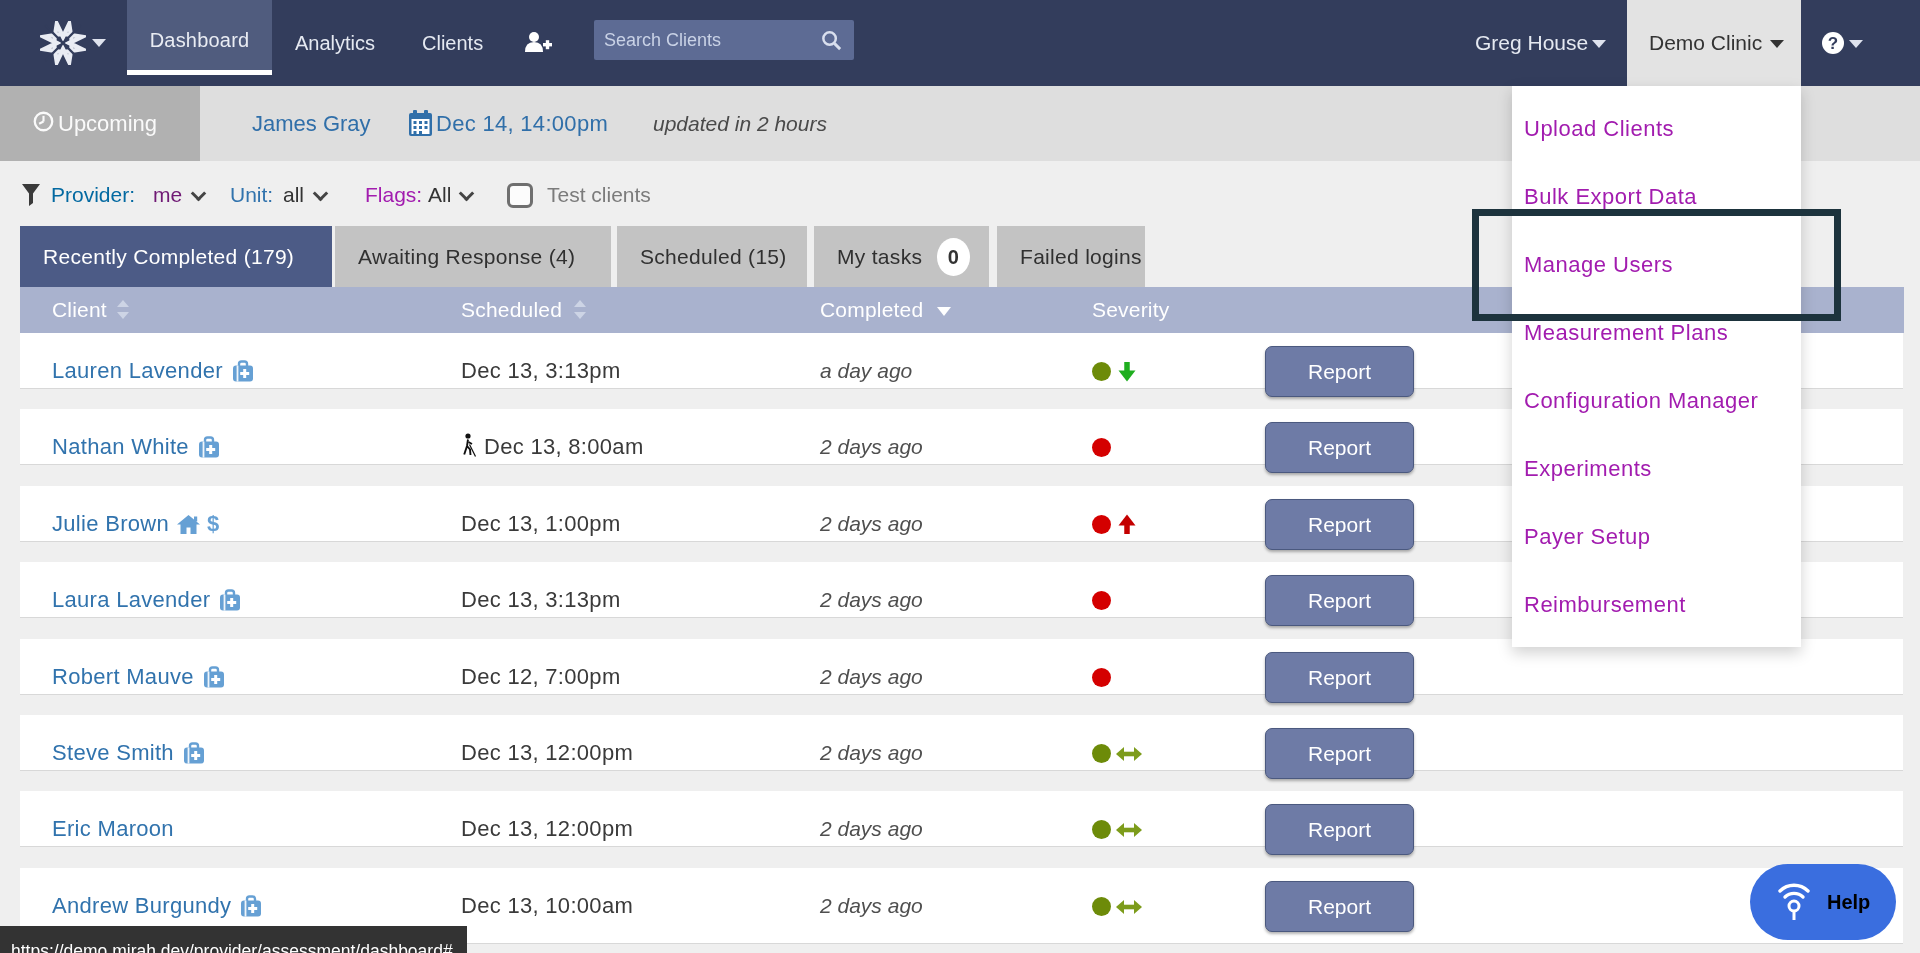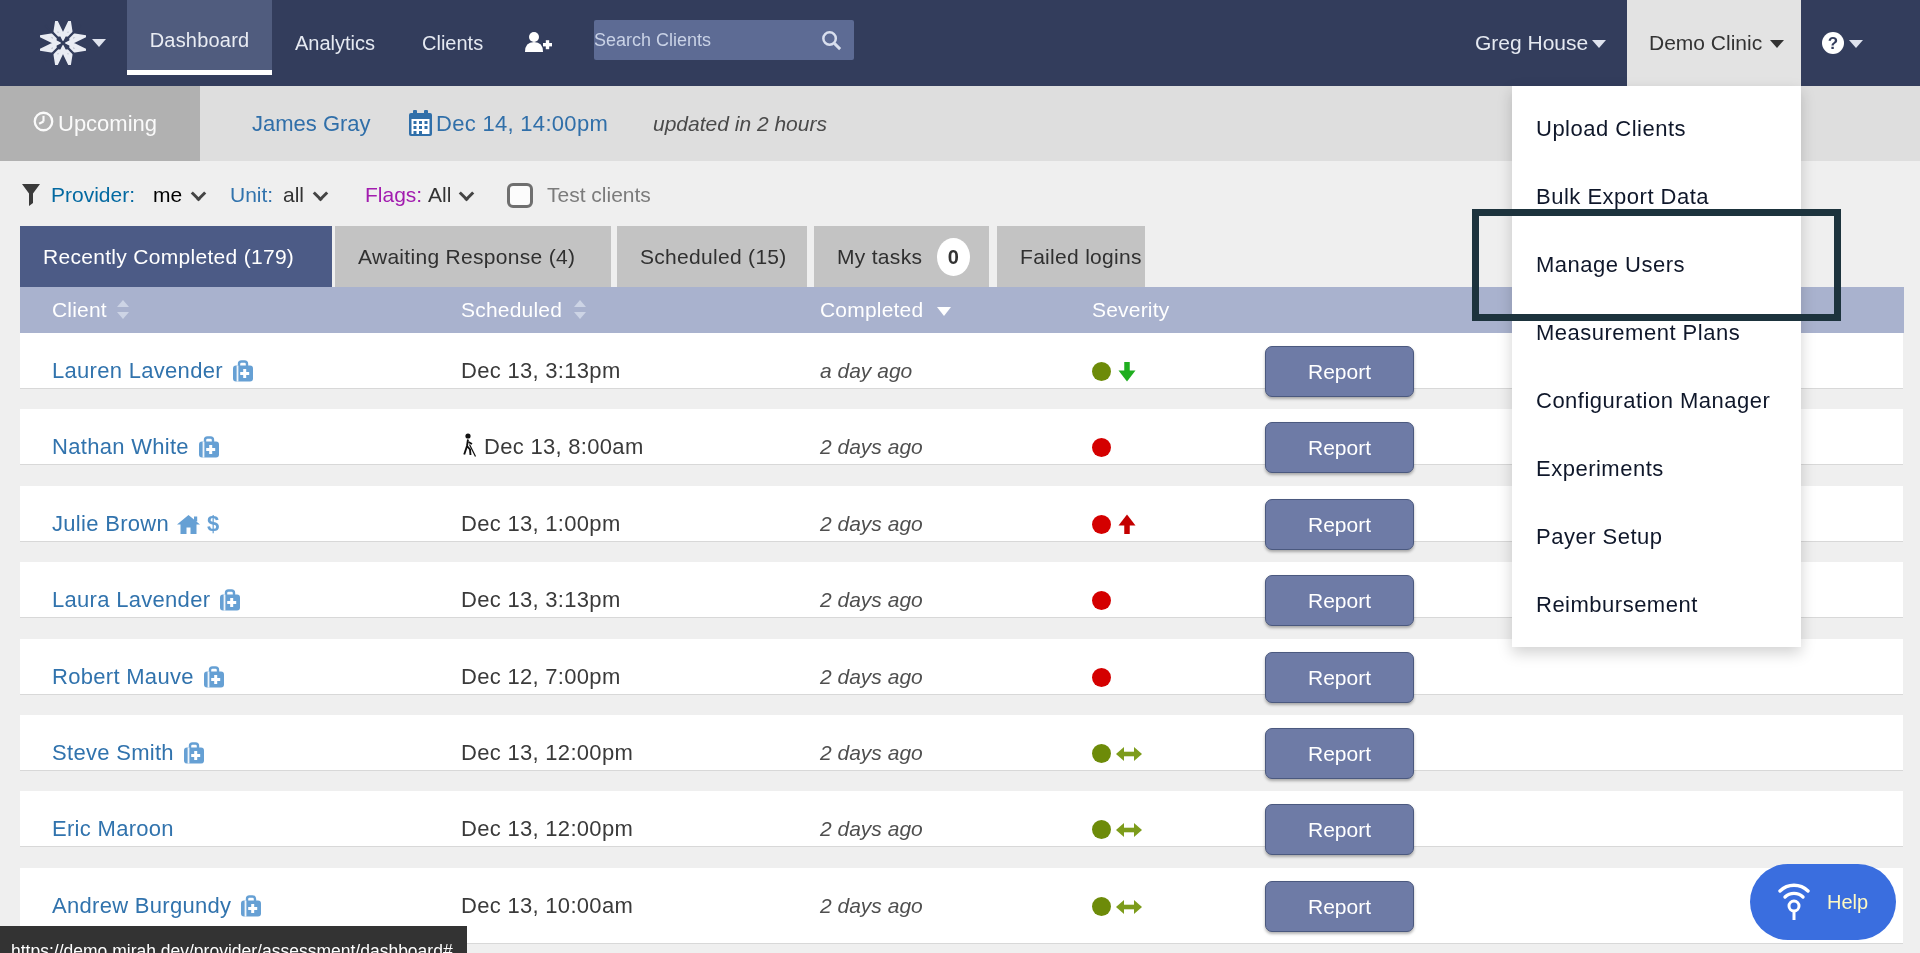--- a/index.html
+++ b/index.html
@@ -5,21 +5,21 @@
 * { margin:0; padding:0; box-sizing:border-box; }
 html,body { width:1920px; height:953px; overflow:hidden; background:#efefef;
   font-family:"Liberation Sans", sans-serif; }
 .abs { position:absolute; }
 
 #nav { position:absolute; left:0; top:0; width:1920px; height:86px; background:#333d5c; }
 #dashTab { position:absolute; left:127px; top:0; width:145px; height:75px; background:#505c7e;
   border-bottom:5px solid #fff; color:#e9ecf3; font-size:20px; text-align:center; line-height:81px; letter-spacing:.2px; }
 .navlink { position:absolute; top:0; height:86px; line-height:86px; color:#e5e9f1; font-size:20px; }
 #search { position:absolute; left:594px; top:20px; width:260px; height:40px; background:#5d6b94;
-  border-radius:2px; color:#c9d2e6; font-size:18px; line-height:40px; }
+  border-radius:2px; color:#c9d2e6; font-size:18px; line-height:40px; padding-left:10px; }
 #demoBox { position:absolute; left:1627px; top:0; width:174px; height:86px; background:#e3e3e3; }
 .caret-dn { display:inline-block; width:0; height:0; border-left:7px solid transparent;
   border-right:7px solid transparent; border-top:8px solid #dfe3ee; }
 
 #upbar { position:absolute; left:0; top:86px; width:1920px; height:75px; background:#dedede; }
 #upbox { position:absolute; left:0; top:0; width:200px; height:75px; background:#b1b1b1; }
 
 .chev { display:inline-block; width:11px; height:11px; border-right:3px solid #444;
   border-bottom:3px solid #444; transform:rotate(45deg); }
 
@@ -37,22 +37,22 @@
   font-size:21px; font-style:italic; }
 .dot { position:absolute; left:1072px; top:29px; width:19px; height:19px; border-radius:50%; }
 .sev-ic { position:absolute; left:1096px; top:27px; }
 .rbtn { position:absolute; left:1245px; top:13px; width:149px; height:51px; background:#6e7ba6;
   border:1px solid #4b597f; border-radius:7px; color:#fff; font-size:21px; text-align:center;
   line-height:49px; box-shadow:0 2px 3px rgba(0,0,0,.3); }
 .bag { vertical-align:-4px; margin-left:8px; }
 
 #panel { position:absolute; left:1512px; top:86px; width:289px; height:561px; background:#fff;
   box-shadow:0 6px 14px rgba(0,0,0,.18); z-index:5; }
-.pitem { position:absolute; left:24px; width:266px; height:68px; line-height:68px;
-  color:#0f172a; font-size:22px; letter-spacing:.5px; }
+.pitem { position:absolute; left:12px; width:266px; height:68px; line-height:68px;
+  color:#a21caf; font-size:22px; letter-spacing:.5px; }
 #hlbox { position:absolute; left:1472px; top:209px; width:369px; height:112px;
   border:7px solid #1d333d; z-index:6; }
 
 #help { position:absolute; left:1750px; top:864px; width:146px; height:76px; border-radius:38px;
   background:#3a6edf; z-index:7; }
 #tooltip { position:absolute; left:0; top:926px; height:27px; background:#333; color:#fff;
   font-size:17.5px; line-height:27px; padding:12px 14px 0 11px; z-index:7; }
 </style>
 </head>
 <body>
@@ -128,21 +128,21 @@
     </g>
   </svg>
   <span class="abs" style="left:436px;top:0;height:75px;line-height:75px;color:#306fa9;font-size:22px;letter-spacing:.3px">Dec 14, 14:00pm</span>
   <span class="abs" style="left:653px;top:0;height:75px;line-height:75px;color:#4a4a4a;font-size:21px;font-style:italic">updated in 2 hours</span>
 </div>
 
 <svg class="abs" style="left:22px;top:184px" width="18" height="22" viewBox="0 0 18 22">
   <path d="M0 0 L18 0 L11 9.5 L11 19 L7 22 L7 9.5 Z" fill="#3a3a3a"></path>
 </svg>
 <span class="abs" style="left:51px;top:183px;color:#0369a1;font-size:21px">Provider:</span>
-<span class="abs" style="left:153px;top:183px;color:#000000;font-size:21px">me</span>
+<span class="abs" style="left:153px;top:183px;color:#701a75;font-size:21px">me</span>
 <span class="chev abs" style="left:193px;top:188px"></span>
 <span class="abs" style="left:230px;top:183px;color:#3173ad;font-size:21px">Unit:</span>
 <span class="abs" style="left:283px;top:183px;color:#333;font-size:21px">all</span>
 <span class="chev abs" style="left:315px;top:188px"></span>
 <span class="abs" style="left:365px;top:183px;color:#a21caf;font-size:21px">Flags:</span>
 <span class="abs" style="left:428px;top:183px;color:#333;font-size:21px">All</span>
 <span class="chev abs" style="left:461px;top:188px"></span>
 <span class="abs" style="left:507px;top:183px;width:26px;height:25px;border:3px solid #6f6f6f;border-radius:6px;background:#fcfcfc"></span>
 <span class="abs" style="left:547px;top:183px;color:#7b7b7b;font-size:21px">Test clients</span>
 
@@ -303,16 +303,16 @@
 </div>
 <div id="hlbox"></div>
 
 <div id="help">
   <svg class="abs" style="left:22px;top:16px" width="44" height="44" viewBox="0 0 44 44">
     <circle cx="22" cy="26" r="5" fill="none" stroke="#fff" stroke-width="3"></circle>
     <line x1="22" y1="31" x2="22" y2="40" stroke="#fff" stroke-width="3"></line>
     <path d="M13 17 a13 13 0 0 1 18 0" fill="none" stroke="#fff" stroke-width="3.4" stroke-linecap="round"></path>
     <path d="M8 11 a20 20 0 0 1 28 0" fill="none" stroke="#fff" stroke-width="3.4" stroke-linecap="round"></path>
   </svg>
-  <span class="abs" style="left:77px;top:0;height:76px;line-height:76px;color:#fef9c3;font-size:20px;font-weight:normal">Help</span>
+  <span class="abs" style="left:77px;top:0;height:76px;line-height:76px;color:#000000;font-size:20px;font-weight:bold">Help</span>
 </div>
 
 <div id="tooltip">https://demo.mirah.dev/provider/assessment/dashboard#</div>
 
 </body></html>

